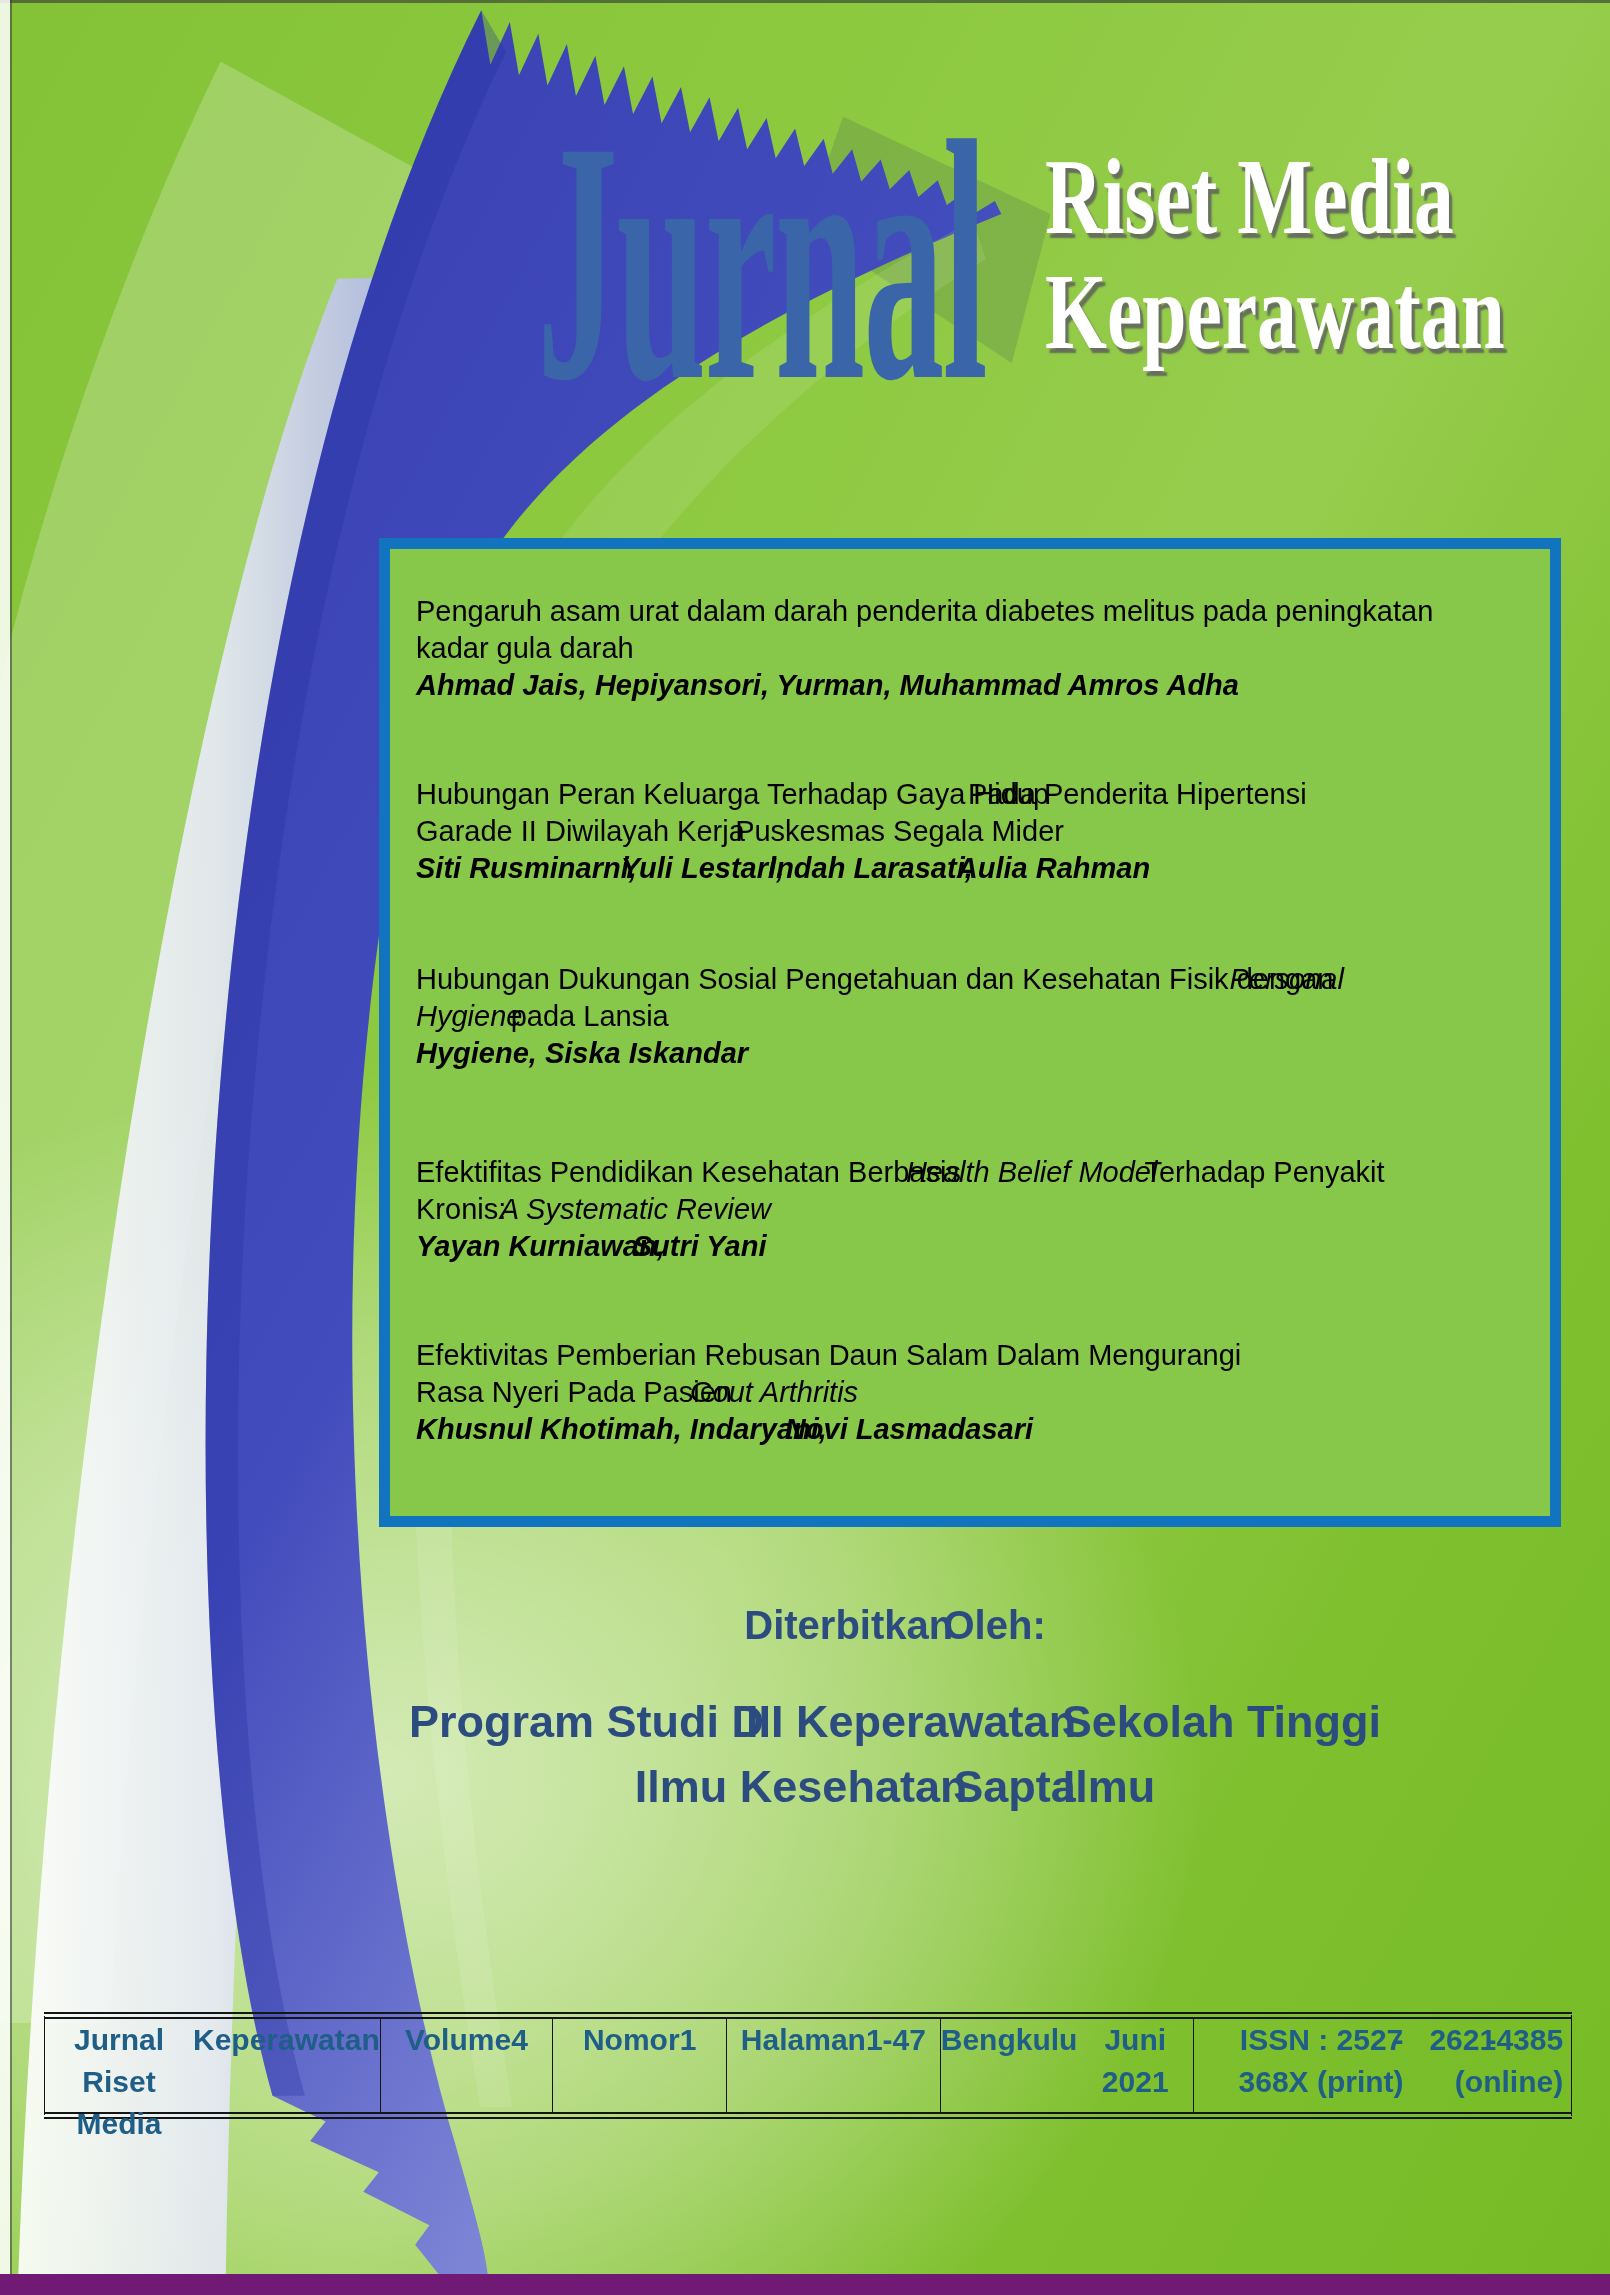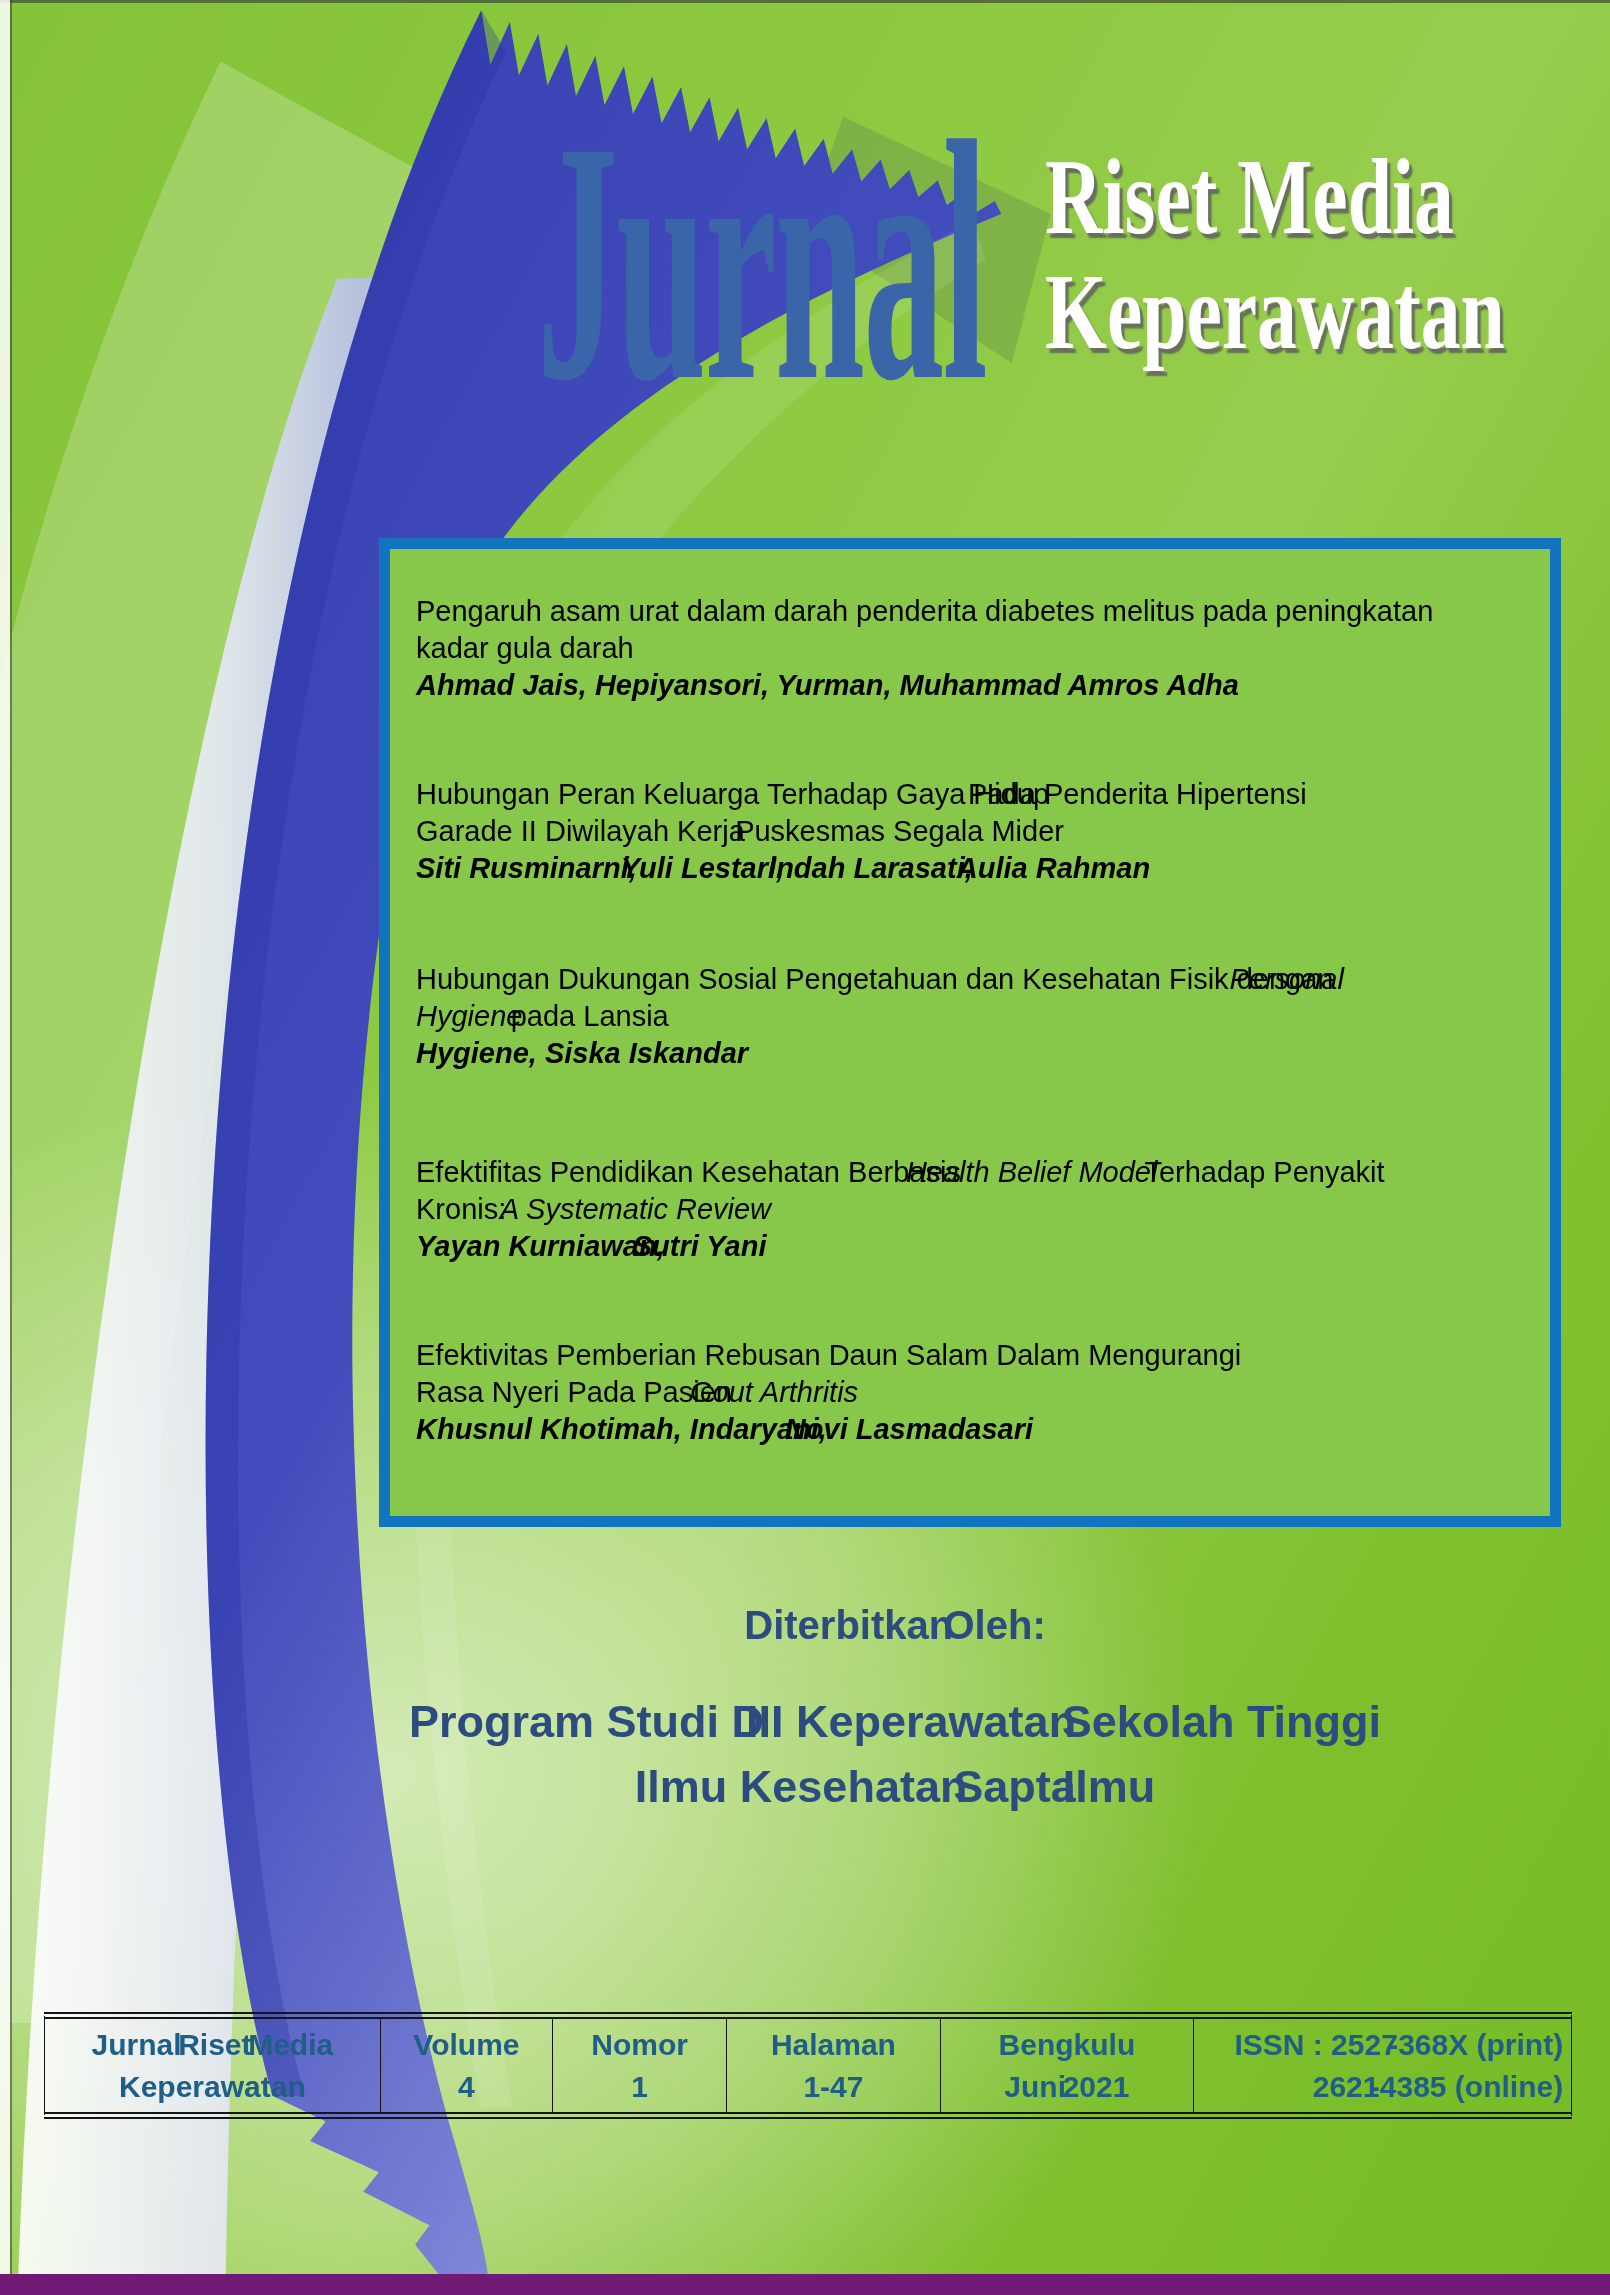--- a/index.html
+++ b/index.html
@@ -59,21 +59,21 @@
   .pub-line1{top:1699px;font-size:45px;line-height:45px;}
   .pub-line2{top:1764px;font-size:45px;line-height:45px;}
 
   .footer-table{
     position:absolute;left:44px;top:2012px;width:1528px;height:107px;
     box-sizing:border-box;display:flex;
     border-top:7.1px double #151515;border-bottom:7.1px double #151515;
     border-left:1.9px solid #151515;border-right:1.9px solid #151515;
     color:#1F5E87;font-weight:bold;font-size:30px;line-height:42px;text-align:center;
   }
-  .ft-cell{box-sizing:border-box;border-right:1.9px solid #151515;display:flex;flex-direction:column;justify-content:center;}
+  .ft-cell{box-sizing:border-box;border-right:1.9px solid #151515;display:flex;flex-direction:row;justify-content:center;}
   .ft-c1{width:22.0%;} .ft-c2{width:11.3%;} .ft-c3{width:11.4%;}
   .ft-c4{width:14.0%;} .ft-c5{width:16.6%;} .ft-c6{width:24.7%;border-right:none;text-align:right;padding-right:7.8px;}
   .sq{word-spacing:-11.7px;}
 </style>
 </head>
 <body>
 
 <div class="page">
   <div class="cover">
 

